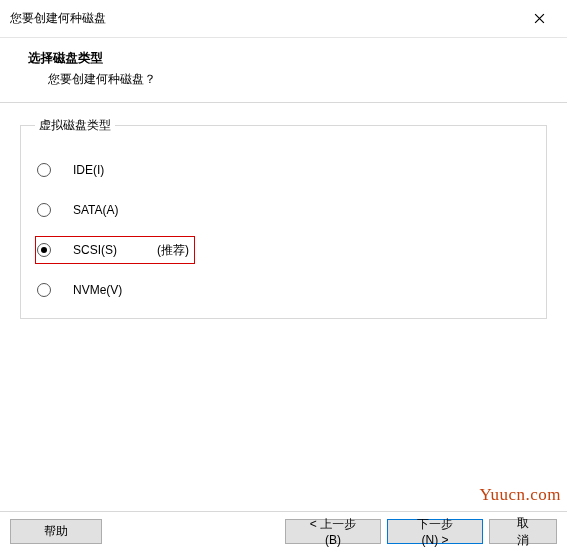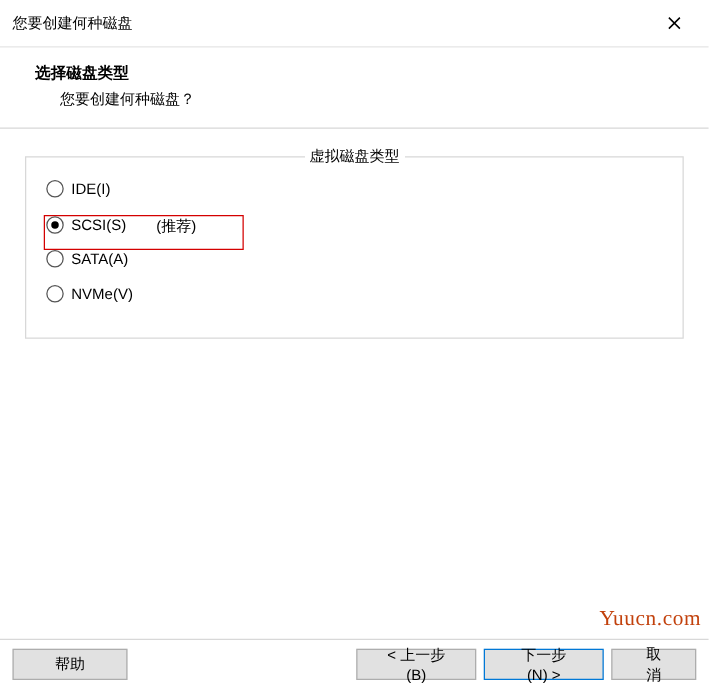--- a/index.html
+++ b/index.html
@@ -29,27 +29,28 @@
     .close-btn svg { width: 11px; height: 11px; }
     .header { padding: 12px 24px 14px 28px; }
     .header .bold { font-weight: bold; font-size: 12.5px; }
     .header .sub { padding-left: 20px; margin-top: 4px; font-size: 12px; }
     .divider { border-top: 1px solid #d8d8d8; margin: 0; }
     .content { padding: 14px 20px 0 20px; }
     fieldset {
       border: 1px solid #d8d8d8;
       padding: 10px 14px 14px 14px;
     }
-    legend { padding: 0 4px; font-size: 12px; text-align: center; }
+    legend { padding: 0 4px; font-size: 12px; }
     .radio-row {
       display: flex;
-      align-items: flex-start;
+      align-items: center;
       height: 28px;
-      gap: 6px;
+      gap: 22px;
       padding-left: 2px;
+      margin-top: 12px;
     }
     .radio-row.highlighted {
       border: 1px solid #d40000;
       width: 160px;
       padding-left: 1px;
     }
     .radio-outer {
       width: 14px; height: 14px;
       border: 1px solid #555;
       border-radius: 50%;
@@ -123,31 +124,31 @@
 
 <div class="content">
   <fieldset>
     <legend>虚拟磁盘类型</legend>
 
     <div class="radio-row">
       <span class="radio-outer"></span>
       <span class="radio-label">IDE(I)</span>
     </div>
 
+    <div class="radio-row">
+      <span class="radio-outer"></span>
+      <span class="radio-label">SATA(A)</span>
+    </div>
+
     <div class="radio-row highlighted">
       <span class="radio-outer">
           <span class="radio-inner"></span>
         </span>
       <span class="radio-label">SCSI(S)</span>
       <span class="radio-rec">(推荐)</span>
-    </div>
-
-    <div class="radio-row">
-      <span class="radio-outer"></span>
-      <span class="radio-label">SATA(A)</span>
     </div>
 
     <div class="radio-row">
       <span class="radio-outer"></span>
       <span class="radio-label">NVMe(V)</span>
     </div>
   </fieldset>
 </div>
 
 <div class="watermark">Yuucn.com</div>

